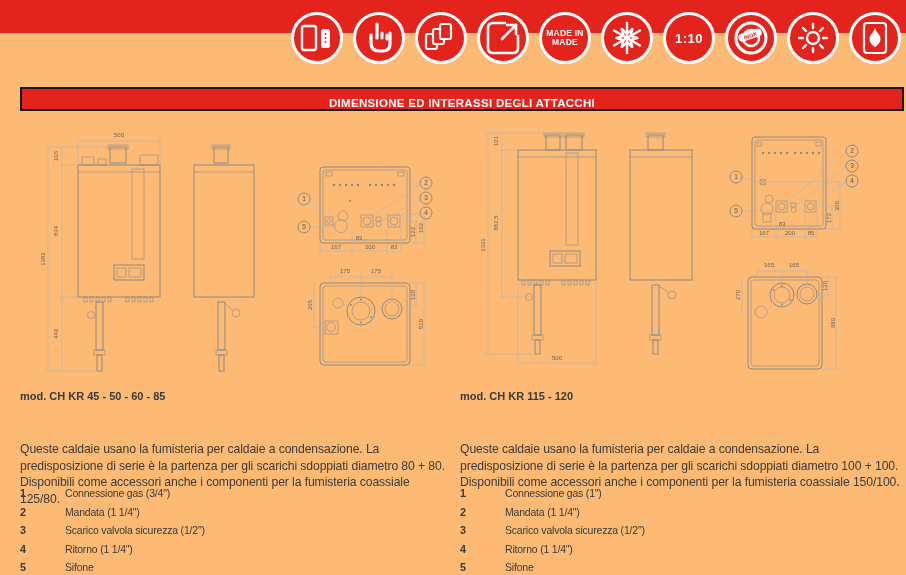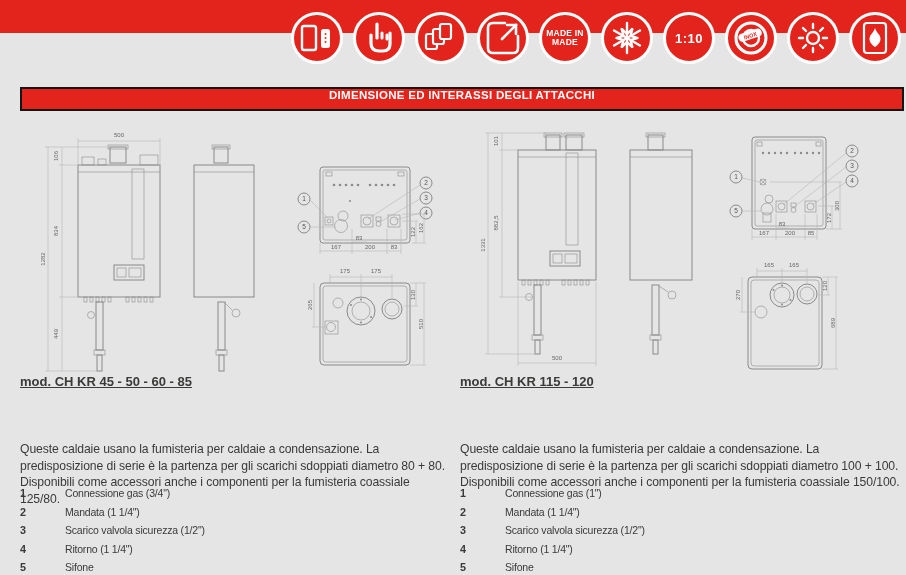--- a/index.html
+++ b/index.html
@@ -1,42 +1,42 @@
 <!DOCTYPE html>
 <html><head>
 <meta charset="utf-8">
 <style>
   html,body{margin:0;padding:0;background:#fff;}
-  .page{position:relative;width:906px;height:575px;background:#e5e5e5;overflow:hidden;
+  .page{position:relative;width:906px;height:575px;background:#fdba74;overflow:hidden;
         font-family:"Liberation Sans", sans-serif;}
   
   .strip{position:absolute;left:0;top:0;width:906px;height:33px;background:#e2241d;}
   .badge{position:absolute;top:12px;width:52px;height:52px;border-radius:50%;
          background:#e2241d;border:3px solid #fff;box-sizing:border-box;
          display:flex;align-items:center;justify-content:center;}
   .badge svg{display:block;}
   .badge .txt{color:#fff;font-weight:bold;text-align:center;}
   .mii{font-size:8.5px;line-height:9.5px;letter-spacing:.2px;}
   .ratio{font-size:13px;letter-spacing:.5px;}
   
   .banner{position:absolute;left:20px;top:87px;width:884px;height:24px;background:#e2241d;
-          border:2px solid #151515;box-sizing:border-box;display:flex;align-items:flex-start;justify-content:center;}
+          border:2px solid #151515;box-sizing:border-box;display:flex;align-items:flex-end;justify-content:center;}
   .banner span{color:#fff;font-weight:bold;font-size:11.5px;letter-spacing:.3px;}
   
   .diag{position:absolute;top:125px;}
   .diag.left{left:20px;}
   .diag.right{left:460px;}
   .o{stroke:#8a8a8a;fill:none;stroke-width:1;}
   .t{stroke:#8a8a8a;fill:none;stroke-width:.6;}
   .d{stroke:#b5b5b5;fill:none;stroke-width:.6;}
   .dt{font-size:6px;fill:#666;font-family:"Liberation Sans",sans-serif;}
   .ct{font-size:6.5px;fill:#555;font-family:"Liberation Sans",sans-serif;}
   .dot{fill:#8a8a8a;}
   
-  .model{position:absolute;top:374px;font-size:13px;font-weight:bold;color:#3a3a39;text-decoration:underline;}
+  .model{position:absolute;top:390px;font-size:11px;font-weight:bold;color:#3a3a39;}
   .para{position:absolute;top:411px;font-size:12.2px;line-height:16.5px;color:#3a3a39;letter-spacing:-.1px;margin-top:30px;}
   .model.l,.para.l{left:20px;} .model.r,.para.r{left:460px;}
   .para.l{width:432px;} .para.r{width:442px;}
   .legend{position:absolute;top:487px;}
   .legend.l{left:20px;} .legend.r{left:460px;}
   .lrow{display:flex;height:18.6px;align-items:flex-start;}
   .lnum{width:45px;font-size:10.8px;font-weight:bold;color:#3a3a39;}
   .llab{font-size:10.5px;color:#3a3a39;letter-spacing:-.2px;}
 </style>
 </head>

